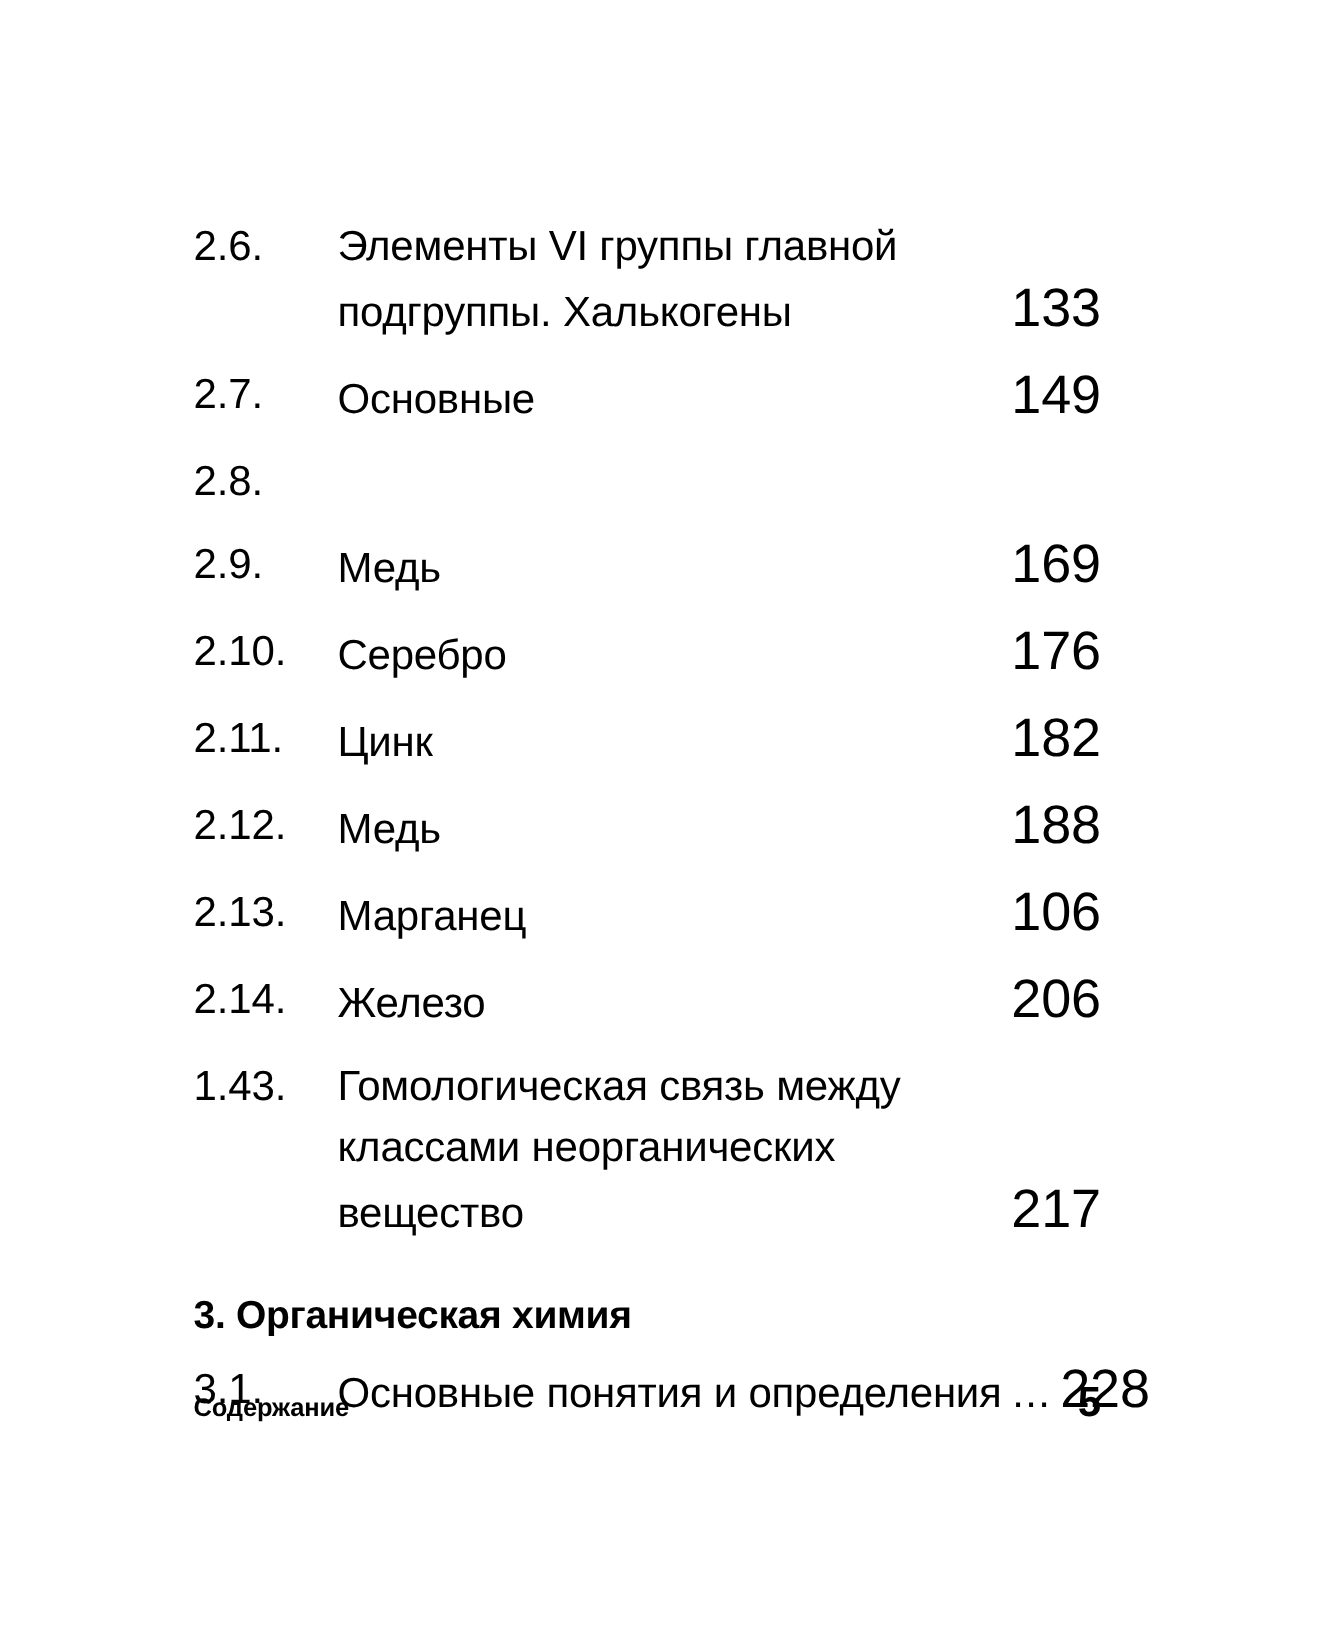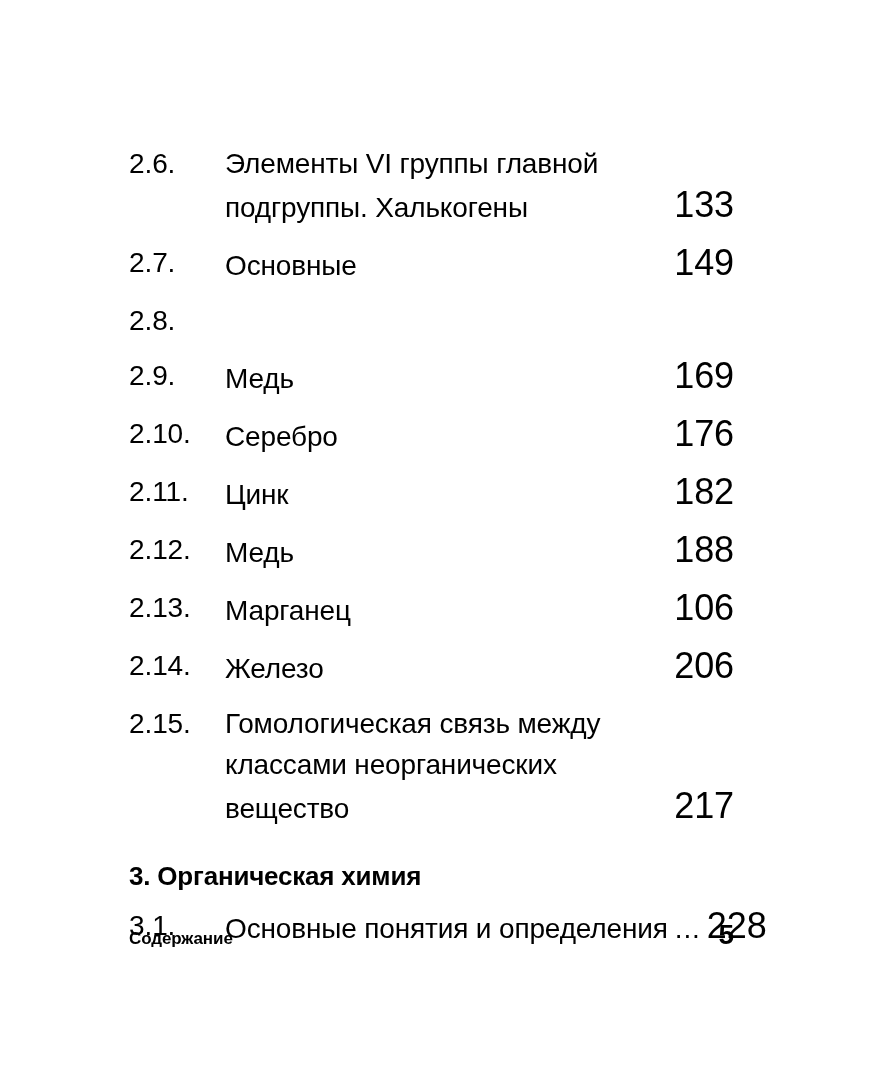--- a/index.html
+++ b/index.html
@@ -251,21 +251,21 @@
       <div class="entry-body">
         <div class="ln spread">
           <span class="txt">Железо</span>
           <span class="leaders"></span>
           <span class="page-no">206</span>
         </div>
       </div>
     </div>
 
     <div class="entry">
-      <div class="entry-num">2.15.</div>
+      <div class="entry-num">1.43.</div>
       <div class="entry-body">
         <div class="ln plain">
           <span class="txt">Гомологическая связь между</span>
         </div>
         <div class="ln plain">
           <span class="txt">классами неорганических</span>
         </div>
         <div class="ln spread">
           <span class="txt">вещество</span>
           <span class="leaders"></span>

